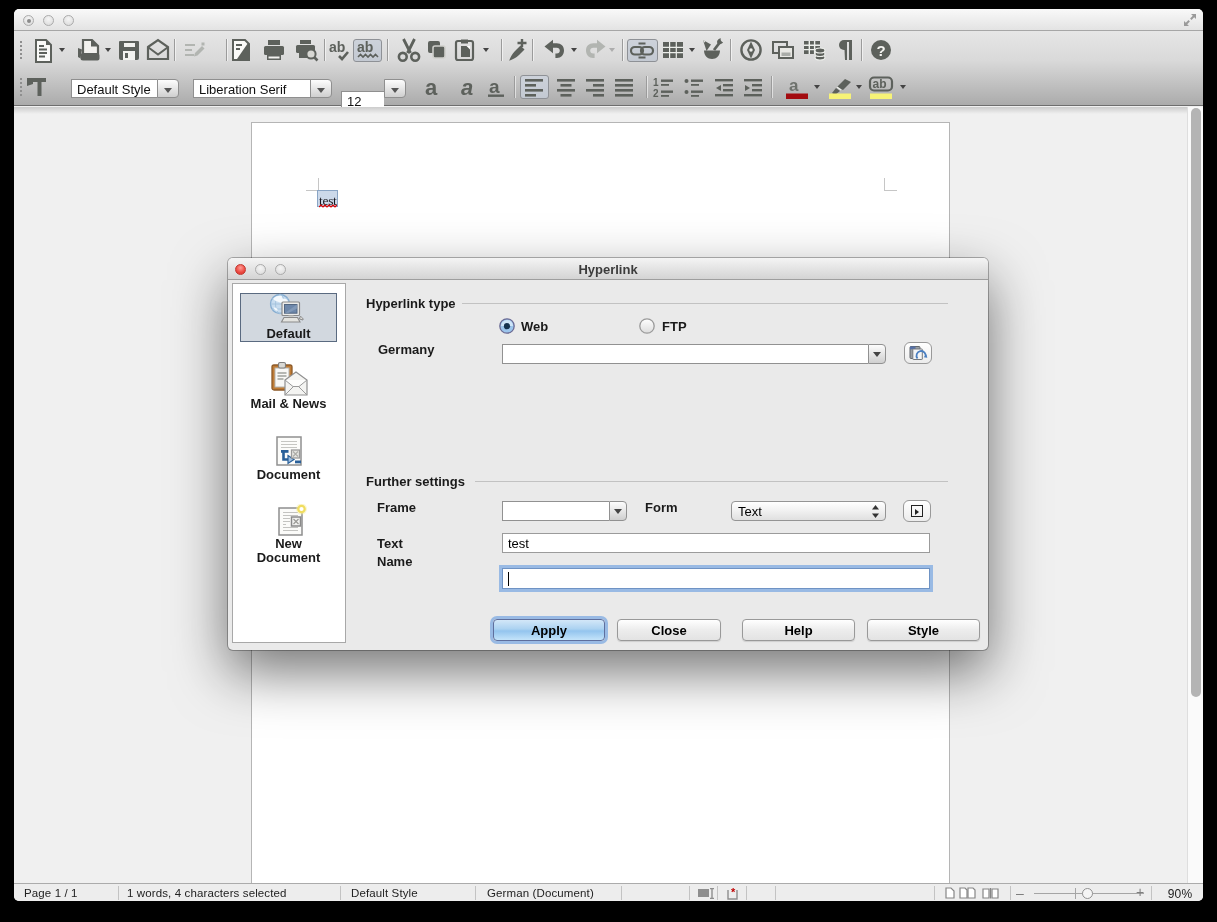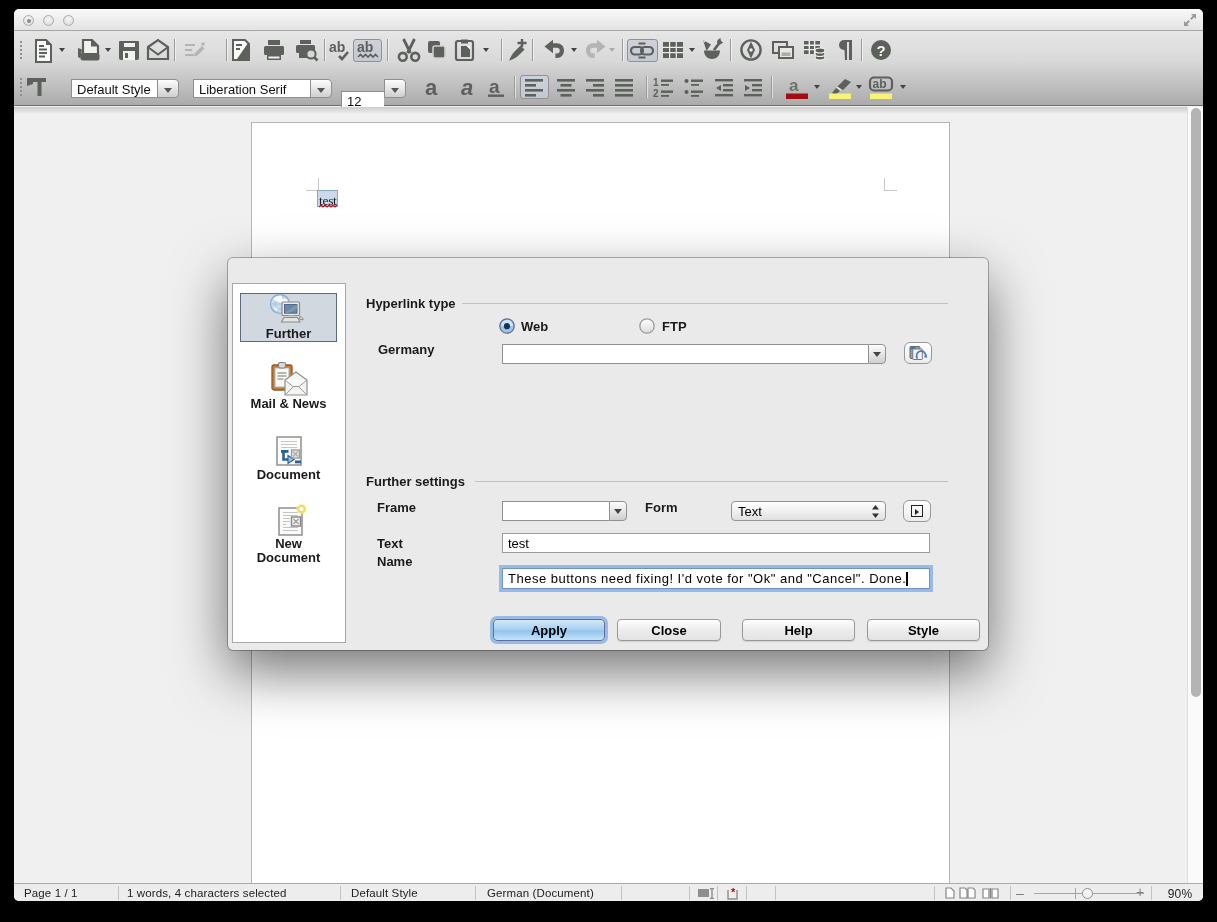--- a/index.html
+++ b/index.html
@@ -479,36 +479,42 @@
     <div class="st" style="left:1002px;top:1px;font-size:14px;color:#7e7e7e;">–</div>
     <div style="position:absolute;left:1020px;top:9px;width:110px;height:1px;background:#a5a5a5;"></div>
     <div style="position:absolute;left:1061px;top:4px;width:1px;height:11px;background:#a5a5a5;"></div>
     <div style="position:absolute;left:1068px;top:4px;width:11px;height:11px;border-radius:50%;background:#f5f5f5;border:1px solid #909090;"></div>
     <div class="st" style="left:1122px;top:0px;font-size:14px;color:#7e7e7e;">+</div>
     <div class="ssep" style="left:1137px;"></div>
     <div class="st" style="left:1146px;width:40px;text-align:center;font-size:12px;top:2.5px;">90%</div>
   </div>
 </div>
 <div id="dialog">
+  <div id="dtitle">
+    <div class="tl" style="left:6.5px;top:5.5px;background:radial-gradient(circle at 50% 32%, #ff9d96, #ec4840 60%, #d8362e);border:1px solid #c03830;"></div>
+    <div class="tl tlgray" style="left:26.5px;top:5.5px;"></div>
+    <div class="tl tlgray" style="left:46.5px;top:5.5px;"></div>
+    <div class="txt">Hyperlink</div>
+  </div>
   <div style="position:absolute;left:4px;top:25px;width:114px;height:360px;background:#fff;border:1px solid #a8a8a8;"></div>
   <div style="position:absolute;left:12px;top:35px;width:97px;height:49px;background:#d2d8df;border:1px solid #5a6a80;"></div>
   <svg style="position:absolute;left:39px;top:35px;" width="44" height="34" viewBox="0 0 44 34">
       <circle cx="13" cy="11" r="9.5" fill="#c7dcef" stroke="#85acd0" stroke-width="1.3"></circle>
       <ellipse cx="13" cy="11" rx="4.5" ry="9.5" fill="none" stroke="#a6c4de" stroke-width="1"></ellipse>
       <path d="M3.5 11h19M5 6h16M5 16h16" stroke="#a6c4de" stroke-width="1"></path>
       <path d="M6 6c2-3 6-4 9-3-1 2 1 3 3 2.5 2.6 1 3 2 2.5 4-3-1-5 1-7.5 0C10.5 8.5 8 8 6 6z" fill="#f4f9fd"></path>
       <path d="M6.5 14.5c2.5-.5 4.5 1 4 3.5-2-.5-3.5-1.5-4-3.5z" fill="#f4f9fd"></path>
       <rect x="15" y="9" width="17.5" height="13.5" rx="1" fill="#ececea" stroke="#8a8a8a" stroke-width="1.2"></rect>
       <rect x="17.5" y="11.5" width="12.5" height="8.7" fill="#6d87aa" stroke="#536781" stroke-width="1"></rect>
       <path d="M17.5 20.2L30 11.5v4l-9 4.7z" fill="#8aa1bd" opacity="0.7"></path>
       <rect x="21.5" y="22.5" width="5" height="2" fill="#c9c9c5"></rect>
       <path d="M17 24.5h13.5l2.5 4.5H14.5z" fill="#e4e4e0" stroke="#8a8a8a" stroke-width="1.1"></path>
       <path d="M33 23.5c2 .5 3.5 2 3 3.5l-3.5-1z" fill="#dcdcd8" stroke="#8a8a8a" stroke-width="1"></path>
     </svg>
-  <div class="dl" style="left:12px;top:68px;width:97px;text-align:center;">Further</div>
+  <div class="dl" style="left:12px;top:68px;width:97px;text-align:center;">Default</div>
   <svg style="position:absolute;left:42px;top:103px;" width="40" height="38" viewBox="0 0 40 38">
       <rect x="2" y="4" width="20" height="25" rx="2" fill="#c07c35" stroke="#8d5a28" stroke-width="1.3"></rect>
       <rect x="5" y="7" width="14" height="19" fill="#f8f8f6" stroke="#b5b5b1" stroke-width="1"></rect>
       <rect x="8.5" y="1.5" width="7" height="5.5" rx="1.5" fill="#d9d9d5" stroke="#7e7e7e" stroke-width="1.1"></rect>
       <path d="M7.5 12h9M7.5 15h9M7.5 18h6" stroke="#9ea19d" stroke-width="1.3"></path>
       <path d="M15 19L26 11l11 8v15H15z" fill="#f4f4f2" stroke="#8f8f8f" stroke-width="1.2"></path>
       <path d="M15 19l8 6.5h6L37 19" fill="#fdfdfc" stroke="#9a9a9a" stroke-width="1"></path>
       <path d="M15 34l8.5-8.5M37 34l-8.5-8.5" fill="none" stroke="#9a9a9a" stroke-width="1"></path>
     </svg>
   <div class="dl" style="left:12px;top:138px;width:97px;text-align:center;">Mail &amp; News</div>
@@ -575,18 +581,18 @@
         <path d="M4.5 0L8 4.5H1z" fill="#333"></path>
         <path d="M4.5 13L1 8.5h7z" fill="#333"></path>
       </svg></div>
   <div style="position:absolute;left:675px;top:242px;width:28px;height:22px;background:linear-gradient(#ffffff,#ececec);border:1px solid #999;border-radius:6px;">
       <span style="position:absolute;left:7px;top:4px;width:12px;height:12px;border:1px solid #222;"></span>
       <i style="position:absolute;left:11px;top:7.5px;width:0;height:0;border-top:3px solid transparent;border-bottom:3px solid transparent;border-left:4.5px solid #222;"></i>
     </div>
   <div class="dl" style="left:149px;top:278px;">Text</div>
   <div class="tinput" style="left:274px;top:275px;width:428px;height:20px;">test</div>
   <div class="dl" style="left:149px;top:296px;">Name</div>
-  <div class="tinput" style="left:274px;top:310px;width:428px;height:21px;border:1px solid #6f93c4;box-shadow:0 0 0 3px rgba(125,170,225,.75);"><span style="letter-spacing:0.5px;">These buttons need fixing! I'd vote for "Ok" and "Cancel". Done.</span><span style="display:inline-block;width:1.3px;height:14px;background:#000;vertical-align:-3px;"></span></div>
+  <div class="tinput" style="left:274px;top:310px;width:428px;height:21px;border:1px solid #6f93c4;box-shadow:0 0 0 3px rgba(125,170,225,.75);"><span style="display:inline-block;width:1.3px;height:14px;background:#000;vertical-align:-3px;"></span></div>
   <div class="btn4" style="left:265px;top:361px;width:112px;background:linear-gradient(#d3e7f8,#abd2f1 45%,#93c4ee 55%,#c4e4fa);border:1px solid #5f6f9d;box-shadow:0 0 0 3px rgba(125,170,225,.75);">Apply</div>
   <div class="btn4" style="left:389px;top:361px;width:104px;">Close</div>
   <div class="btn4" style="left:514px;top:361px;width:113px;">Help</div>
   <div class="btn4" style="left:639px;top:361px;width:113px;">Style</div>
 </div>
 
 </body></html>

